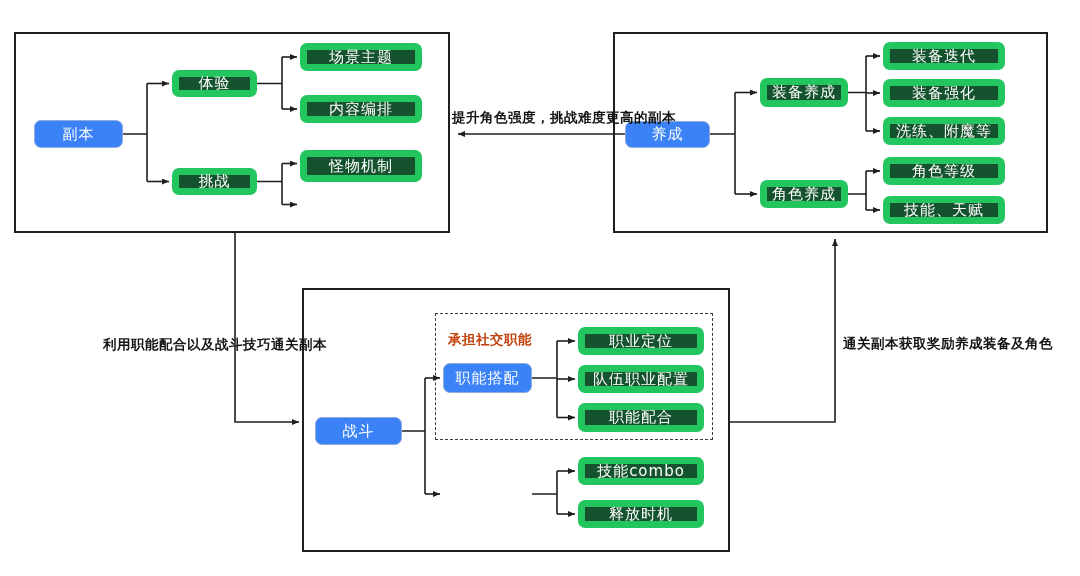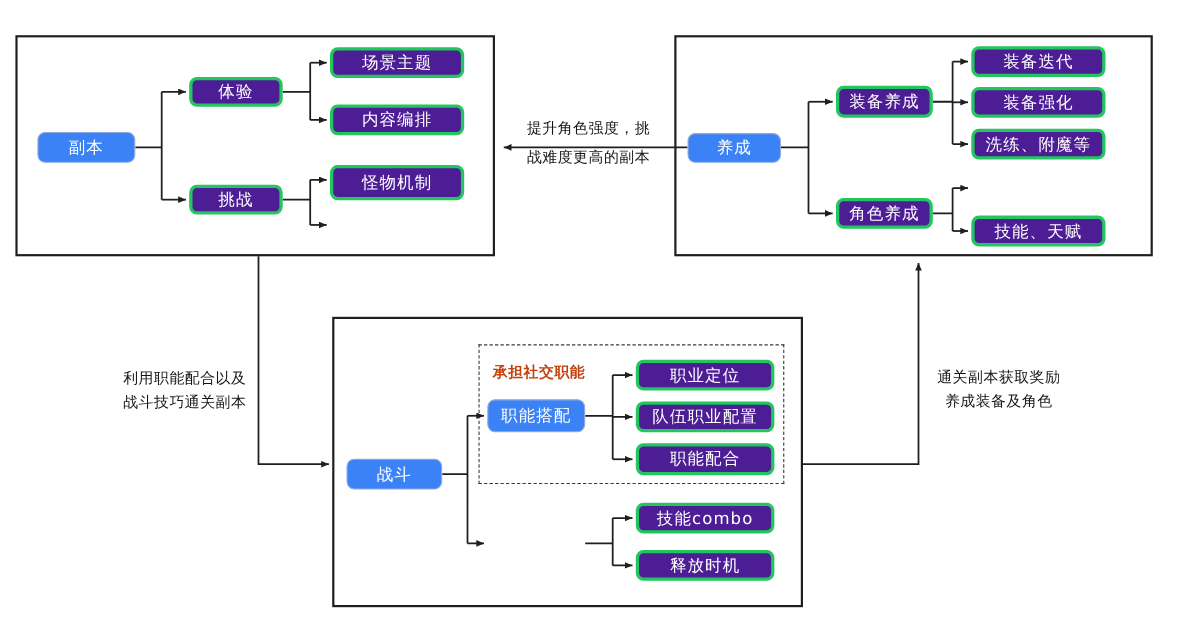--- a/index.html
+++ b/index.html
@@ -10,28 +10,28 @@
   .frame{
     position:absolute;border:2px solid #1f1f1f;background:transparent;box-sizing:border-box;
   }
   .dashed-frame{
     position:absolute;border:1.5px dashed #3a3a3a;background:transparent;box-sizing:border-box;
   }
   svg.wires{position:absolute;left:0;top:0;z-index:2;pointer-events:none;}
   .node{
     position:absolute;z-index:3;box-sizing:border-box;
     display:flex;align-items:center;justify-content:center;
-    background:#4c1d95;border:3px solid #22c55e;border-radius:7px;
+    background:#14532d;border:7px solid #22c55e;border-radius:7px;
     color:#ffffff;font-size:15px;font-weight:500;letter-spacing:1px;line-height:1;
     white-space:nowrap;
   }
   .node.red{background:#3b82f6;border:1px solid #8faadc;}
   .edge-label{
-    position:absolute;z-index:4;display:flex;flex-direction:column;align-items:center;
-    color:#141414;font-size:13.5px;font-weight:normal;letter-spacing:0.5px;line-height:15px;
+    position:absolute;z-index:4;display:flex;flex-direction:row;align-items:flex-end;
+    color:#141414;font-size:13.5px;font-weight:bold;letter-spacing:0.5px;line-height:15px;
     text-align:center;white-space:nowrap;
   }
   .note-label{
     position:absolute;z-index:4;color:#c2410c;font-size:13.5px;font-weight:bold;
     letter-spacing:0.5px;white-space:nowrap;line-height:14px;
   }
 </style>
 </head>
 <body>
 
@@ -87,20 +87,21 @@
   <div class="node" style="left:300px;top:43px;width:122px;height:28px">场景主题</div>
   <div class="node" style="left:300px;top:95px;width:122px;height:28px">内容编排</div>
   <div class="node" style="left:300px;top:150px;width:122px;height:32px">怪物机制</div>
 
   <div class="node red" style="left:625px;top:121px;width:85px;height:27px">养成</div>
   <div class="node" style="left:760px;top:78px;width:88px;height:29px">装备养成</div>
   <div class="node" style="left:760px;top:180px;width:88px;height:28px">角色养成</div>
   <div class="node" style="left:883px;top:42px;width:122px;height:28px">装备迭代</div>
   <div class="node" style="left:883px;top:79px;width:122px;height:28px">装备强化</div>
   <div class="node" style="left:883px;top:117px;width:122px;height:28px">洗练、附魔等</div>
+  <div class="node" style="left:883px;top:157px;width:122px;height:28px">角色等级</div>
   <div class="node" style="left:883px;top:196px;width:122px;height:28px">技能、天赋</div>
 
   <div class="node red" style="left:315px;top:417px;width:87px;height:28px">战斗</div>
   <div class="note-label" style="left:448px;top:332px">承担社交职能</div>
   <div class="node red" style="left:443px;top:363px;width:89px;height:30px">职能搭配</div>
   <div class="node" style="left:578px;top:327px;width:126px;height:28px">职业定位</div>
   <div class="node" style="left:578px;top:365px;width:126px;height:28px">队伍职业配置</div>
   <div class="node" style="left:578px;top:403px;width:126px;height:29px">职能配合</div>
   <div class="node" style="left:578px;top:457px;width:126px;height:28px">技能combo</div>
   <div class="node" style="left:578px;top:500px;width:126px;height:28px">释放时机</div>

